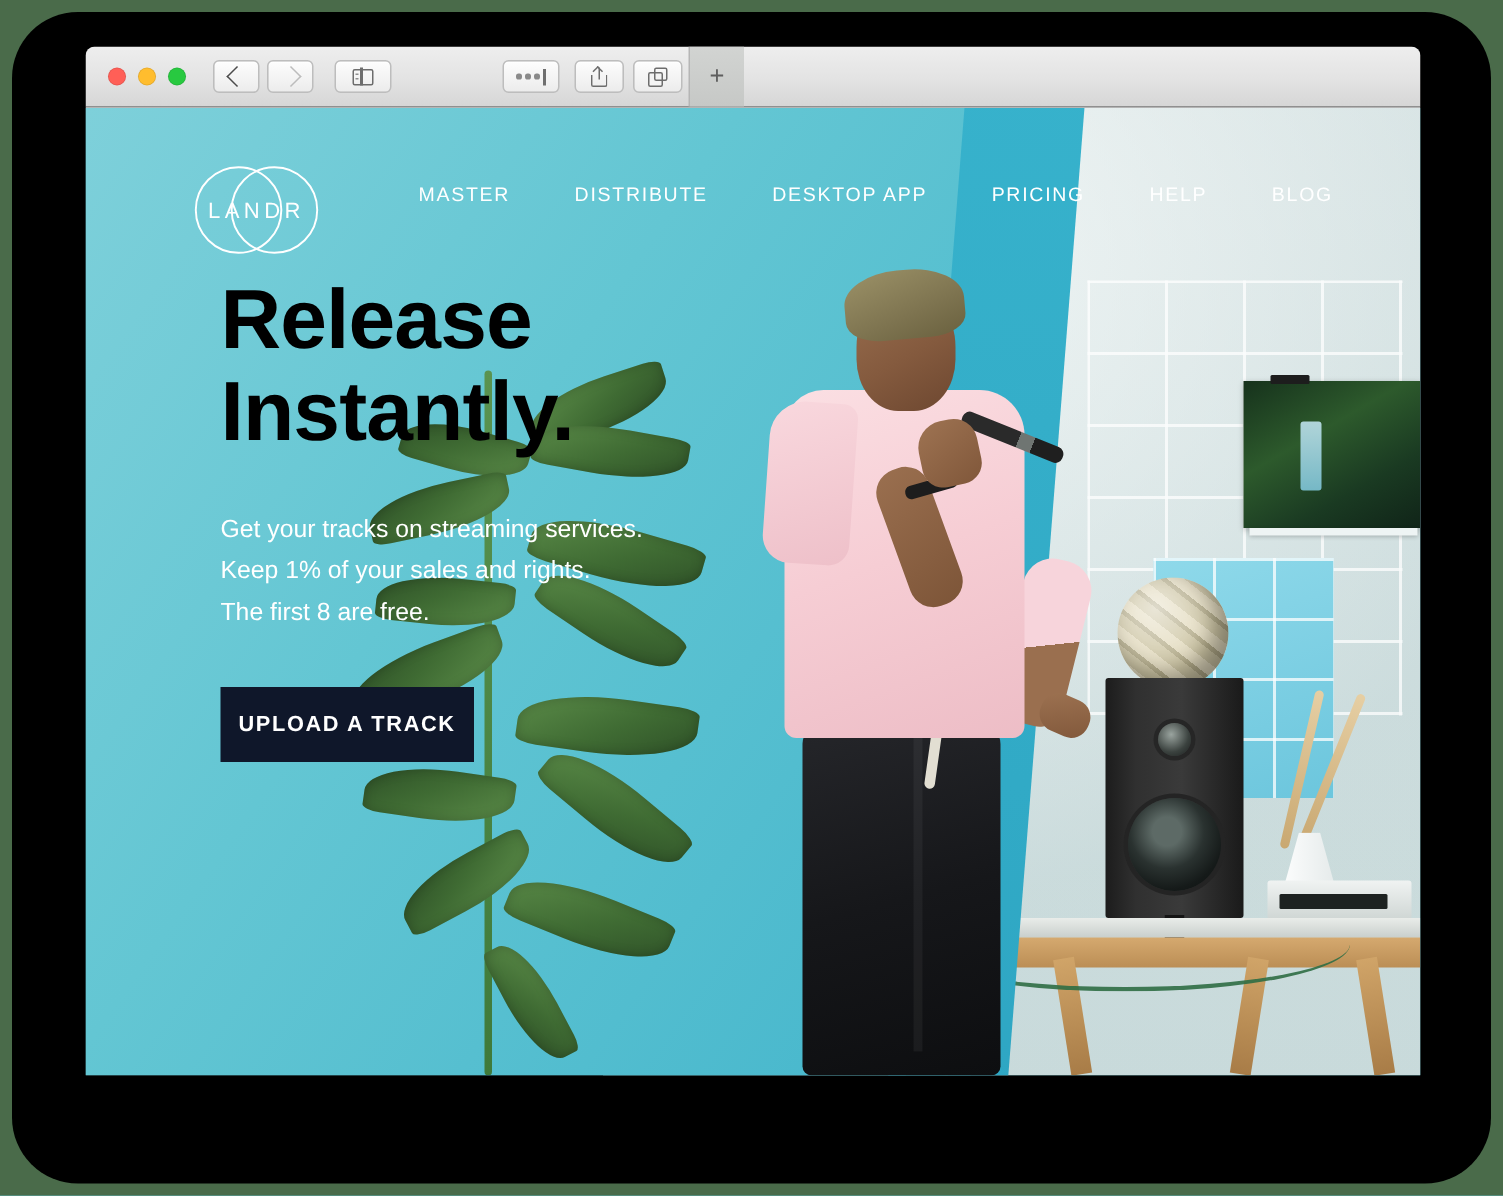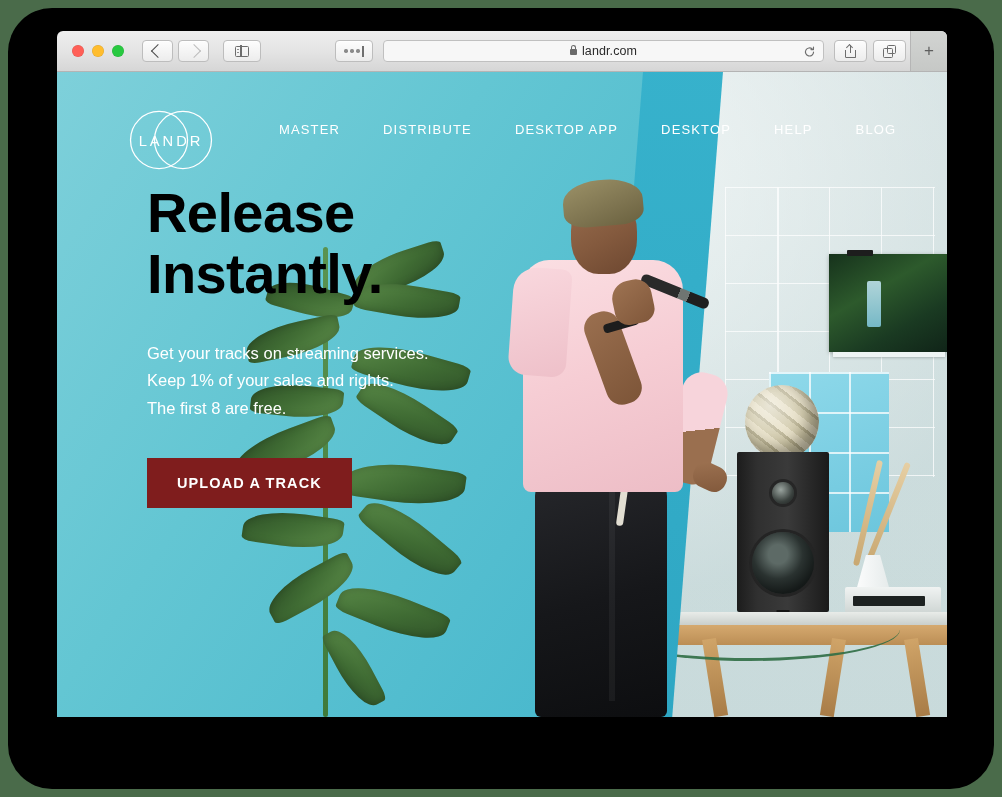--- a/index.html
+++ b/index.html
@@ -548,26 +548,26 @@
     margin: 36px 0 0 0;
     color: #ffffff;
     font-size: 16.5px;
     line-height: 1.65;
     font-weight: 400;
   }
   #subcopy span { display: block; }
   #cta-button {
     display: inline-block;
     margin-top: 36px;
-    background: #7f1d1d;
+    background: #0f172a;
     color: #ffffff;
     font-size: 14.5px;
     font-weight: 700;
     letter-spacing: 1.1px;
-    padding: 17px 30px;
+    padding: 17px 12px;
     border: none;
     font-family: inherit;
     cursor: pointer;
   }
 
   
   #site-header {
     position: absolute;
     left: 0; top: 0;
     width: 100%;
@@ -646,32 +646,20 @@
 
       <div class="tb-btn" id="dots-button">
         <span class="dots">
             <i></i>
             <i></i>
             <i></i>
           </span>
         <span class="caret-bar"></span>
       </div>
 
-      <div id="url-bar" title="Search or enter website name">
-        <span class="url-center">
-          <span class="lock"></span>
-          <span id="url-text">landr.com</span>
-        </span>
-        <span id="reload-button">
-          <svg viewBox="0 0 16 16" width="13" height="13" aria-hidden="true">
-            <path d="M13 8a5 5 0 1 1-1.6-3.7" fill="none" stroke="#6f6f6f" stroke-width="1.4" stroke-linecap="round"></path>
-            <path d="M12.9 1.9v3.1H9.8" fill="none" stroke="#6f6f6f" stroke-width="1.4" stroke-linecap="round" stroke-linejoin="round"></path>
-          </svg>
-        </span>
-      </div>
 
       <div class="right-group">
         <div class="tb-btn">
           <span class="share-glyph">
             <span class="box"></span>
               <span class="arrow"></span>
           </span>
         </div>
         <div class="tb-btn">
           <span class="tabs-glyph"></span>
@@ -756,21 +744,21 @@
             <circle cx="37" cy="50" r="31" fill="none" stroke="#ffffff" stroke-width="1.4"></circle>
             <circle cx="63" cy="50" r="31" fill="none" stroke="#ffffff" stroke-width="1.4"></circle>
             <text x="50" y="56" text-anchor="middle" fill="#ffffff" font-family="Liberation Sans, sans-serif" font-size="16" font-weight="400" letter-spacing="3.2">LANDR</text>
           </svg>
         </div>
 
         <nav id="nav">
           <a class="nav-link">MASTER</a>
           <a class="nav-link">DISTRIBUTE</a>
           <a class="nav-link">DESKTOP APP</a>
-          <a class="nav-link">DESKTOP</a>
+          <a class="nav-link">PRICING</a>
           <a class="nav-link">HELP</a>
           <a class="nav-link">BLOG</a>
         </nav>
       </div>
 
       <div id="hero-copy">
         <h1 id="headline">
           <span>Release</span>
           <span>Instantly.</span>
         </h1>

